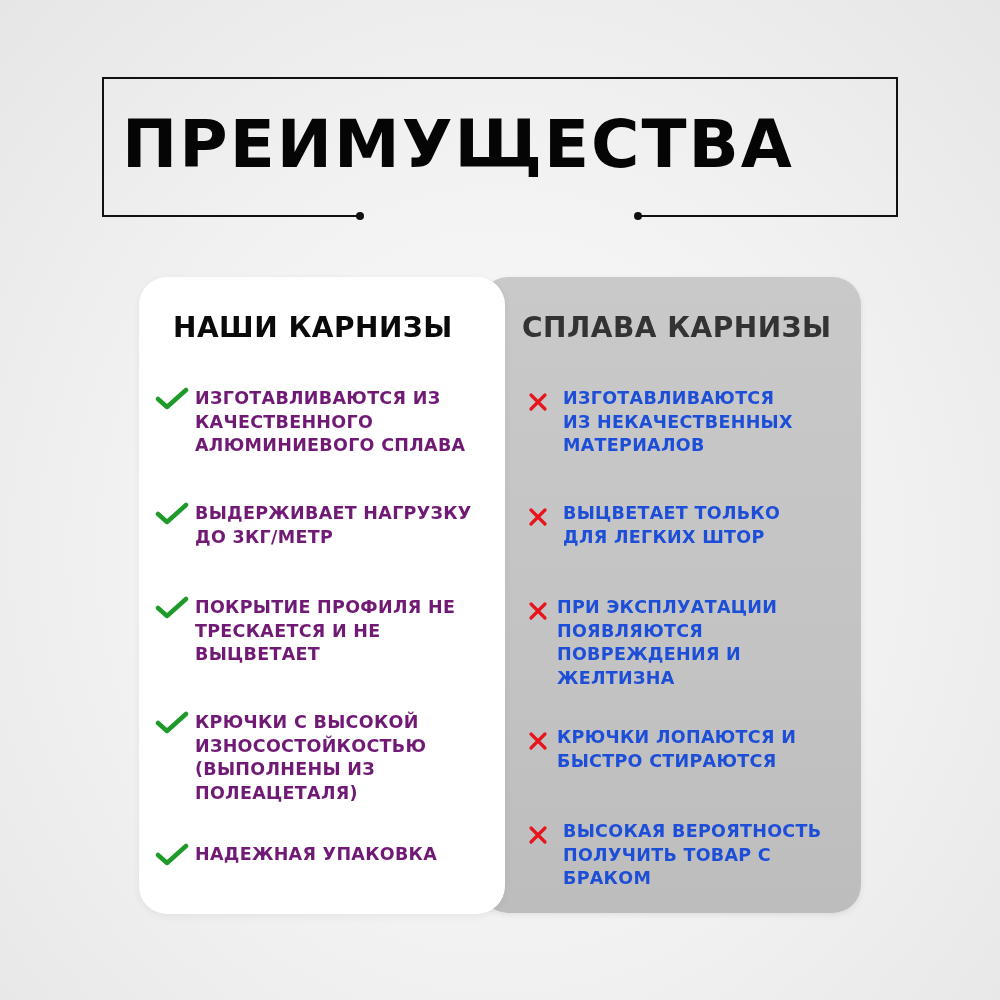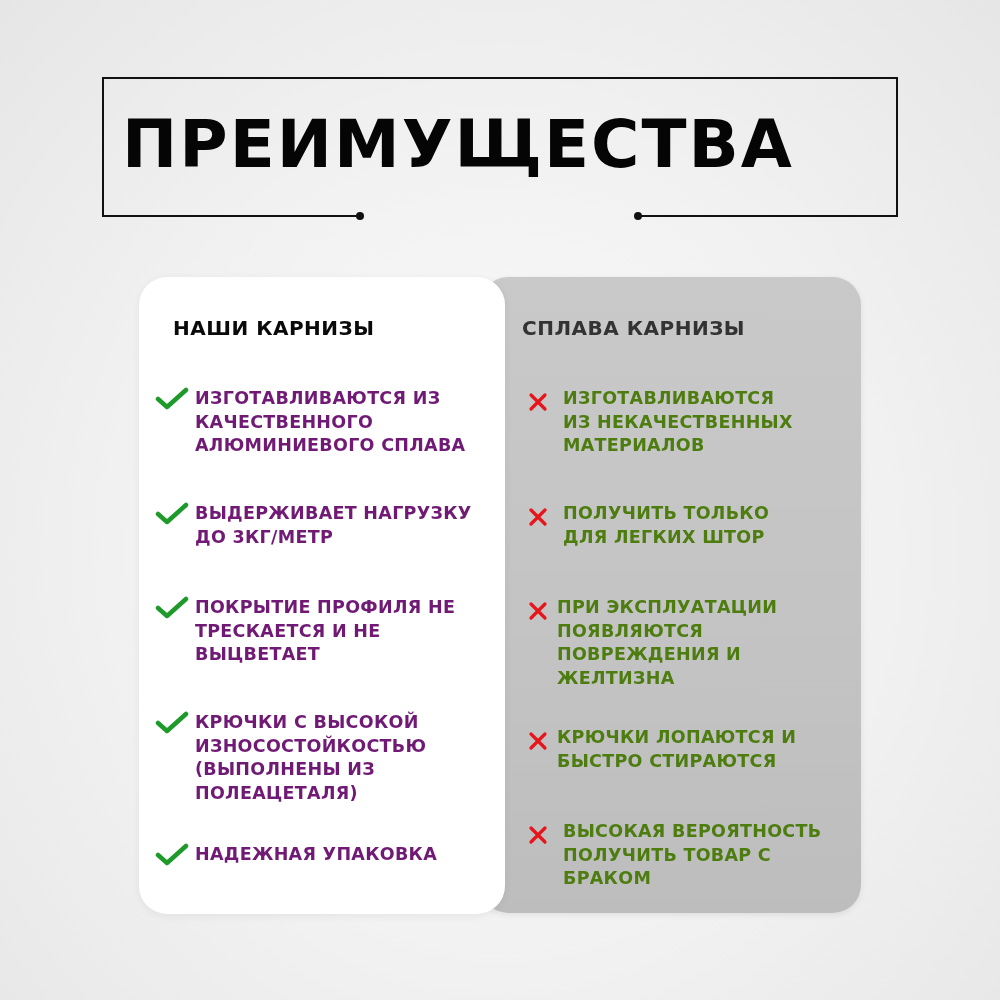--- a/index.html
+++ b/index.html
@@ -32,32 +32,32 @@
       border-radius: 28px;
       background: linear-gradient(180deg, #c9c9c9 0%, #c3c3c3 60%, #bdbdbd 100%);
       box-shadow: 0 2px 6px rgba(0,0,0,0.08);
     }
     .card-white {
       position: absolute; left: 139px; top: 277px; width: 366px; height: 637px;
       border-radius: 28px; background: #ffffff;
       box-shadow: 0 2px 8px rgba(0,0,0,0.06);
     }
     .col-heading {
-      position: absolute; font-weight: bold; font-size: 20px; letter-spacing: 0.5px;
+      position: absolute; font-weight: bold; font-size: 28px; letter-spacing: 0.5px;
       white-space: nowrap; line-height: 30px;
     }
     .heading-ours { left: 173px; top: 313px; color: #0a0a0a; }
     .heading-others { left: 522px; top: 313px; color: #333333; }
     .item { position: absolute; display: flex; align-items: flex-start; }
     .item .txt {
       font-weight: bold; font-size: 17.5px; line-height: 23.5px; letter-spacing: 0.3px;
       white-space: pre-line;
     }
     .item.good .txt { color: #701a75; }
-    .item.bad .txt { color: #4d7c0f; }
+    .item.bad .txt { color: #1d4ed8; }
     .icon-check { width: 34px; height: 24px; flex: none; margin-right: 6px; margin-top: 0px; }
     .icon-cross { width: 22px; height: 22px; flex: none; margin-right: 14px; margin-top: 4px; }
   </style>
 </head>
 <body>
 
 <div class="title-frame"></div>
 <div class="title-frame-bottom-left"></div>
 <div class="title-frame-bottom-right"></div>
 <div class="dot dot-left"></div>
@@ -114,21 +114,21 @@
       <path d="M4 4 L18 18 M18 4 L4 18" stroke="#e8141c" stroke-width="3.2" stroke-linecap="round"></path>
     </svg>
   <span class="txt">ИЗГОТАВЛИВАЮТСЯ
 ИЗ НЕКАЧЕСТВЕННЫХ
 МАТЕРИАЛОВ</span>
 </div>
 <div class="item bad" style="left:527px; top:502px;">
   <svg class="icon-cross" viewBox="0 0 22 22">
       <path d="M4 4 L18 18 M18 4 L4 18" stroke="#e8141c" stroke-width="3.2" stroke-linecap="round"></path>
     </svg>
-  <span class="txt">ПОЛУЧИТЬ ТОЛЬКО
+  <span class="txt">ВЫЦВЕТАЕТ ТОЛЬКО
 ДЛЯ ЛЕГКИХ ШТОР</span>
 </div>
 <div class="item bad" style="left:527px; top:596px;justify-content:space-between;">
   <svg class="icon-cross" viewBox="0 0 22 22" style="margin-right:8px">
       <path d="M4 4 L18 18 M18 4 L4 18" stroke="#e8141c" stroke-width="3.2" stroke-linecap="round"></path>
     </svg>
   <span class="txt">ПРИ ЭКСПЛУАТАЦИИ
 ПОЯВЛЯЮТСЯ
 ПОВРЕЖДЕНИЯ И
 ЖЕЛТИЗНА</span>

